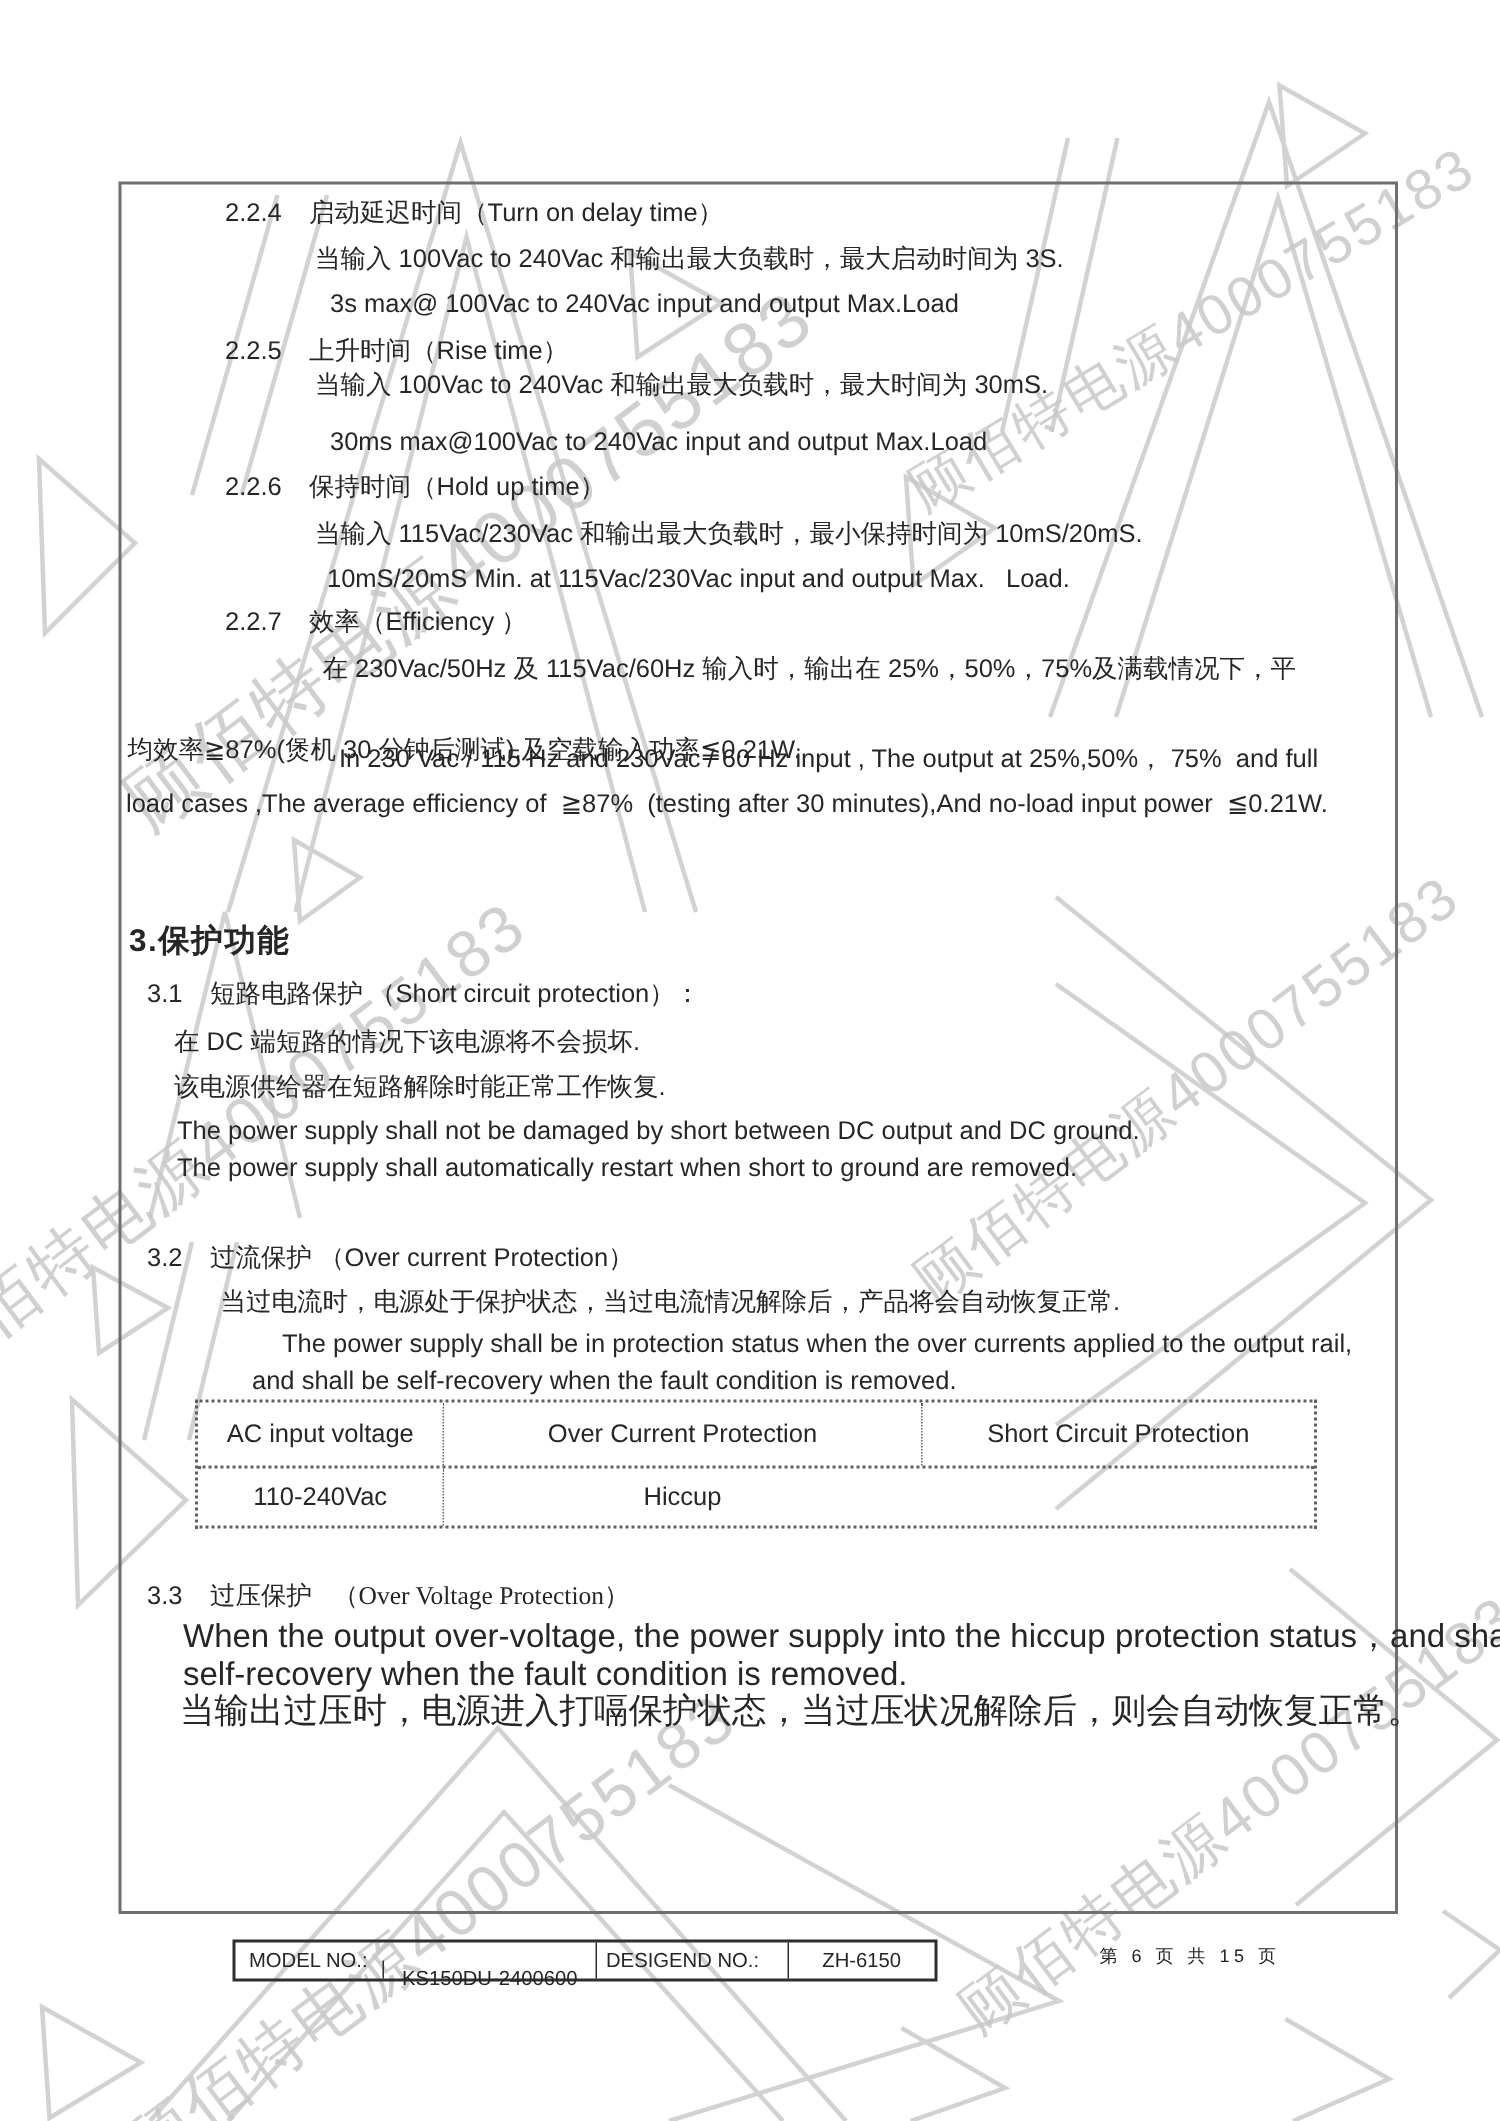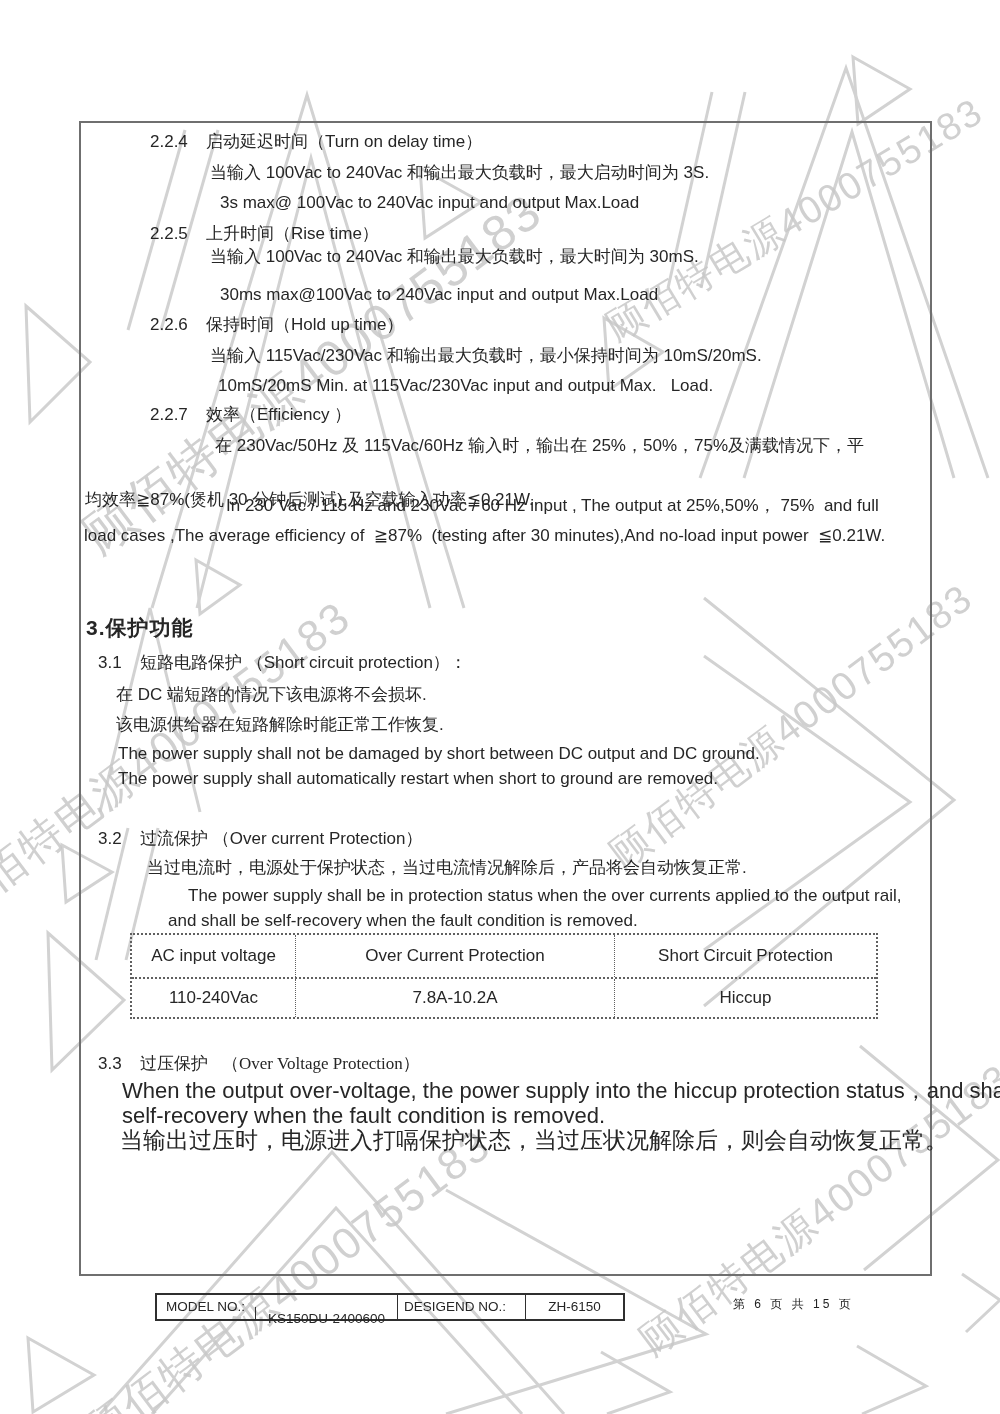--- a/index.html
+++ b/index.html
@@ -149,21 +149,20 @@
     <div class="line" style="left:120px;top:910px;margin-left:48px;">and shall be self-recovery when the fault condition is removed.</div>
 
     <div class="ptable">
       <div class="pt-row pt-head">
         <div class="pt-cell">AC input voltage</div>
         <div class="pt-cell">Over Current Protection</div>
         <div class="pt-cell">Short Circuit Protection</div>
       </div>
       <div class="pt-row pt-data">
         <div class="pt-cell">110-240Vac</div>
-        <div class="pt-cell">7.8A-10.2A</div>
         <div class="pt-cell">Hiccup</div>
       </div>
     </div>
 
     <div class="line sec-head" style="left:98px;top:1053px;">
       <span class="sec-no-3">3.3</span>
       <span>过压保护</span>
       <span class="serif" style="margin-left:14px;">（Over Voltage Protection）</span>
     </div>
     <div class="line s33-en" style="left:122px;top:1080px;">When the output over-voltage, the power supply into the hiccup protection status，and shall be</div>

